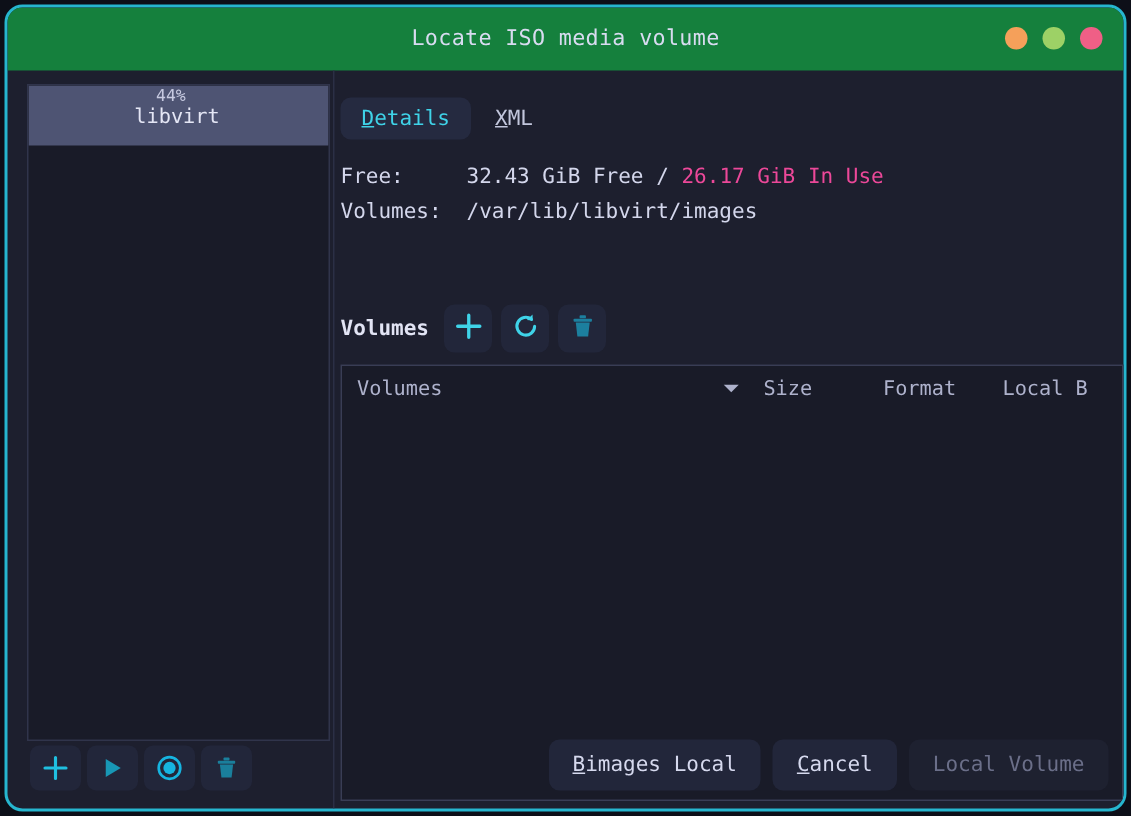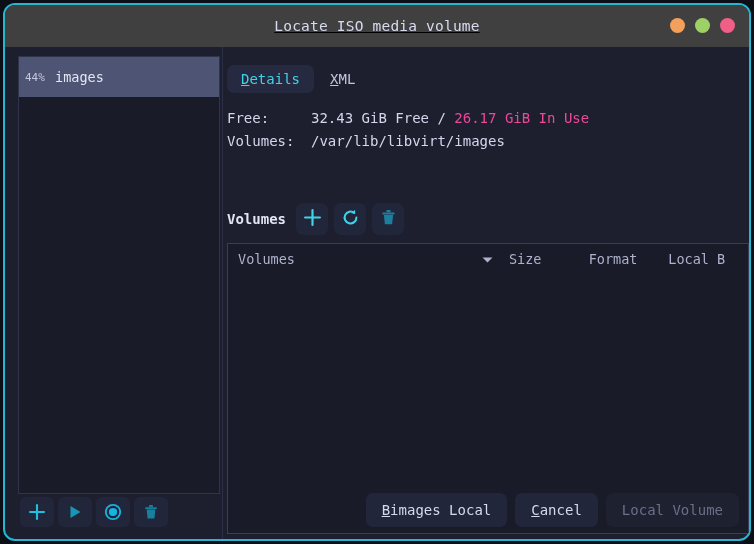--- a/index.html
+++ b/index.html
@@ -24,25 +24,24 @@
     box-sizing: border-box;
     overflow: hidden;
   }
 
   
   #titlebar {
     position: absolute;
     left: 0; top: 0;
     width: 100%;
     height: 42px;
-    background: #404040;
+    background: #15803d;
     display: flex;
     align-items: center;
     justify-content: center;
-    text-decoration: underline;
   }
   #title-text {
     color: #d8dbf0;
     font-size: 14.5px;
     letter-spacing: 0.2px;
     white-space: nowrap;
   }
   #window-controls {
     position: absolute;
     right: 14px;
@@ -294,24 +293,24 @@
     </div>
   </div>
 
   <div id="body-area">
 
     <div id="divider"></div>
 
     <div id="sidebar">
 
       <div id="pool-list">
-        <div class="pool-row selected" style="background: rgb(78, 84, 115);">
+        <div class="pool-row selected" style="background: rgb(78, 84, 115); flex-direction: column;">
           <span class="pool-pct">44%</span>
           <span class="pool-texts">
-            <span class="pool-name">images</span>
+            <span class="pool-name">libvirt</span>
           </span>
         </div>
       </div>
 
       <div id="sidebar-toolbar">
         <button class="tb-btn">
           <span>
             <svg width="18" height="18" viewBox="0 0 18 18">
               <path d="M9 2 V16 M2 9 H16" stroke="#1fbfe0" stroke-width="2.1" fill="none" stroke-linecap="round"></path>
             </svg>

